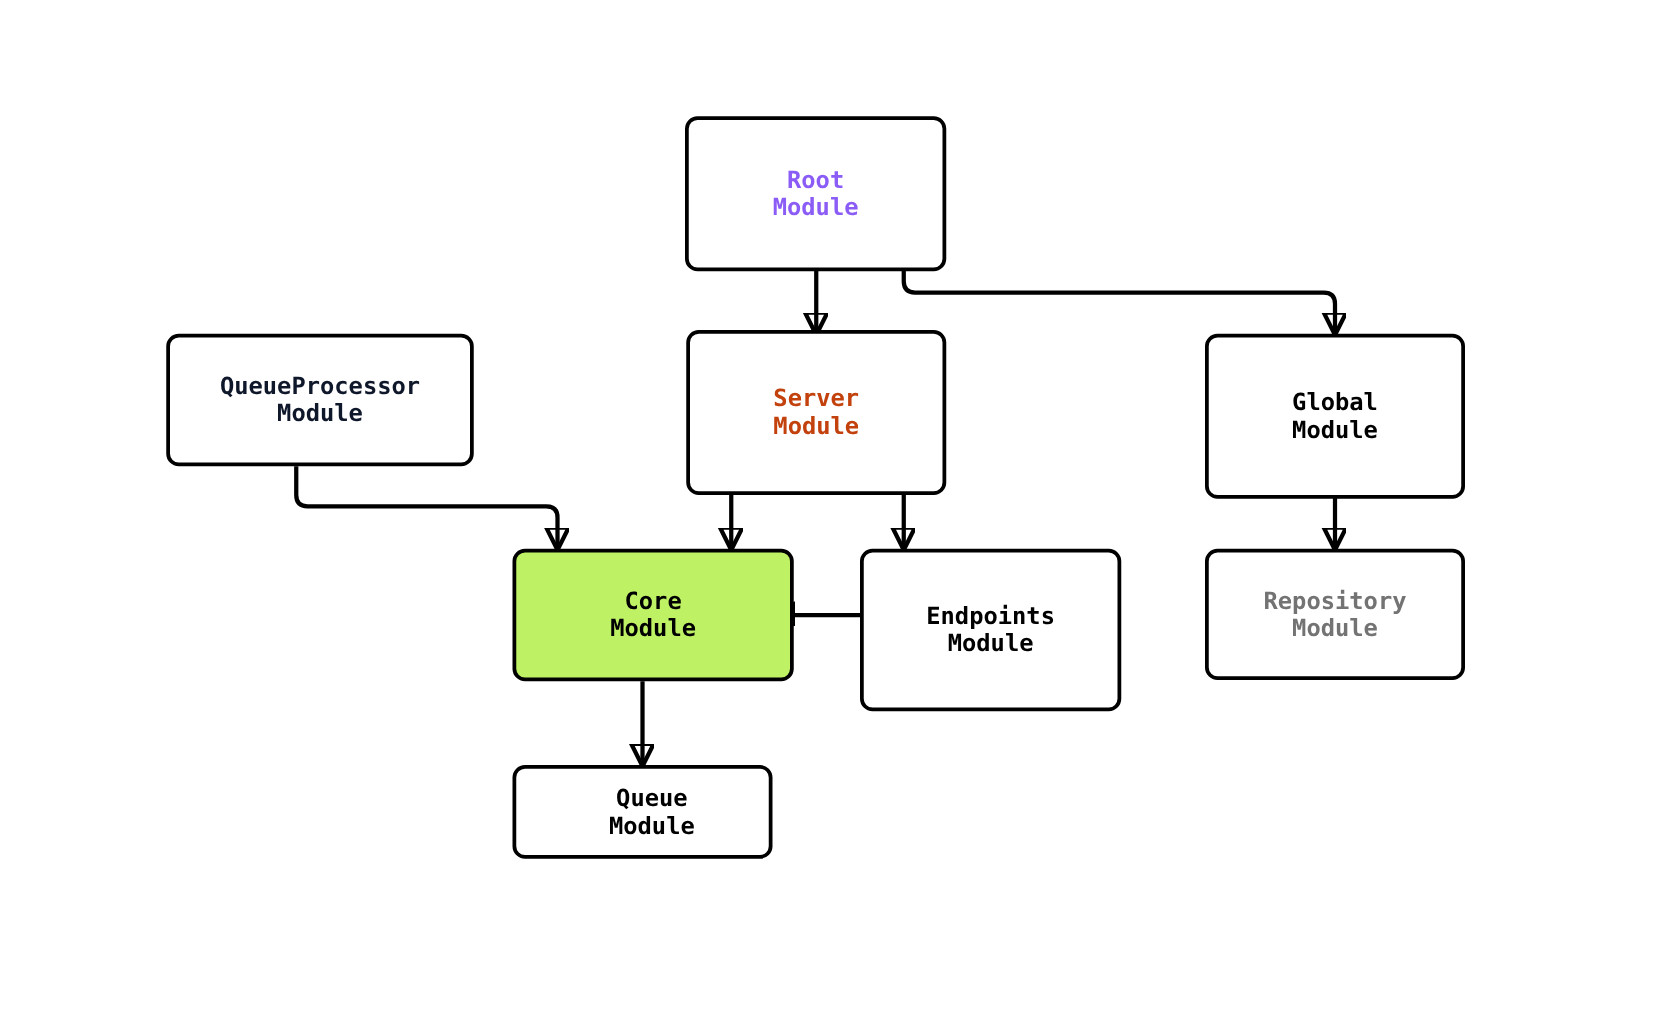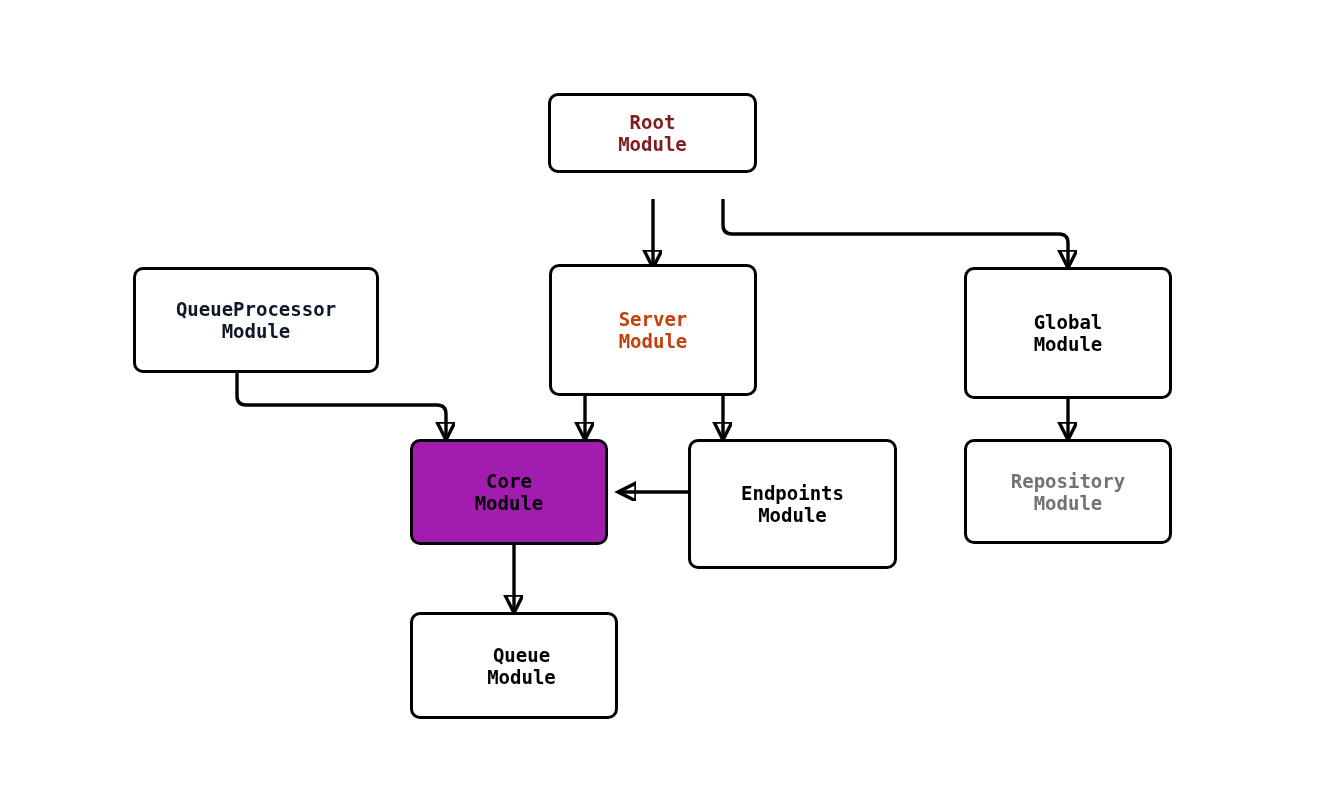--- a/index.html
+++ b/index.html
@@ -59,30 +59,30 @@
         <path d="M723,199 L723,225 Q723,234 732,234 L1059,234 Q1068,234 1068,243 L1068,267" stroke="#000000" marker-end="url(#arrowhead)"></path>
         <path d="M237,373 L237,396 Q237,405 246,405 L437,405 Q446,405 446,414 L446,439" stroke="#000000" marker-end="url(#arrowhead)"></path>
         <path d="M585,373 L585,439" stroke="#000000" marker-end="url(#arrowhead)"></path>
         <path d="M723,373 L723,439" stroke="#000000" marker-end="url(#arrowhead)"></path>
         <path d="M688,492 L619,492" stroke="#000000" marker-end="url(#arrowhead)"></path>
         <path d="M1068,373 L1068,439" stroke="#000000" marker-end="url(#arrowhead)"></path>
         <path d="M514,545 L514,612" stroke="#000000" marker-end="url(#arrowhead)"></path>
       </g>
   </svg>
   <div id="nodes-group">
-      <div class="node" style="left: 548px; top: 93px; width: 209px; height: 80px; background: rgb(255, 255, 255); border-color: rgb(0, 0, 0); color: #7f1d1d;">Root
+      <div class="node" style="left: 548px; top: 93px; width: 209px; height: 124px; background: rgb(255, 255, 255); border-color: rgb(0, 0, 0); color: #8b5cf6;">Root
 Module</div>
       <div class="node" style="left: 133px; top: 267px; width: 246px; height: 106px; background: rgb(255, 255, 255); border-color: rgb(0, 0, 0); color: #0f172a;">QueueProcessor
 Module</div>
       <div class="node" style="left: 549px; top: 264px; width: 208px; height: 132px; background: rgb(255, 255, 255); border-color: rgb(0, 0, 0); color: #c2410c;">Server
 Module</div>
       <div class="node" style="left: 964px; top: 267px; width: 208px; height: 132px; background: rgb(255, 255, 255); border-color: rgb(0, 0, 0); color: rgb(0, 0, 0);">Global
 Module</div>
-      <div class="node" style="left: 410px; top: 439px; width: 198px; height: 106px; background: #a21caf; border-color: rgb(0, 0, 0); color: rgb(0, 0, 0);">Core
+      <div class="node" style="left: 410px; top: 439px; width: 225px; height: 106px; background: #bef264; border-color: rgb(0, 0, 0); color: rgb(0, 0, 0);">Core
 Module</div>
       <div class="node" style="left: 688px; top: 439px; width: 209px; height: 130px; background: rgb(255, 255, 255); border-color: rgb(0, 0, 0); color: rgb(0, 0, 0);">Endpoints
 Module</div>
       <div class="node" style="left: 964px; top: 439px; width: 208px; height: 105px; background: rgb(255, 255, 255); border-color: rgb(0, 0, 0); color: #737373;">Repository
 Module</div>
-      <div class="node" style="left: 410px; top: 612px; width: 208px; height: 107px; background: rgb(255, 255, 255); border-color: rgb(0, 0, 0); color: rgb(0, 0, 0); padding-left: 15px;">Queue
+      <div class="node" style="left: 410px; top: 612px; width: 208px; height: 75px; background: rgb(255, 255, 255); border-color: rgb(0, 0, 0); color: rgb(0, 0, 0); padding-left: 15px;">Queue
 Module</div>
     </div>
 </div>
 
 </body></html>

